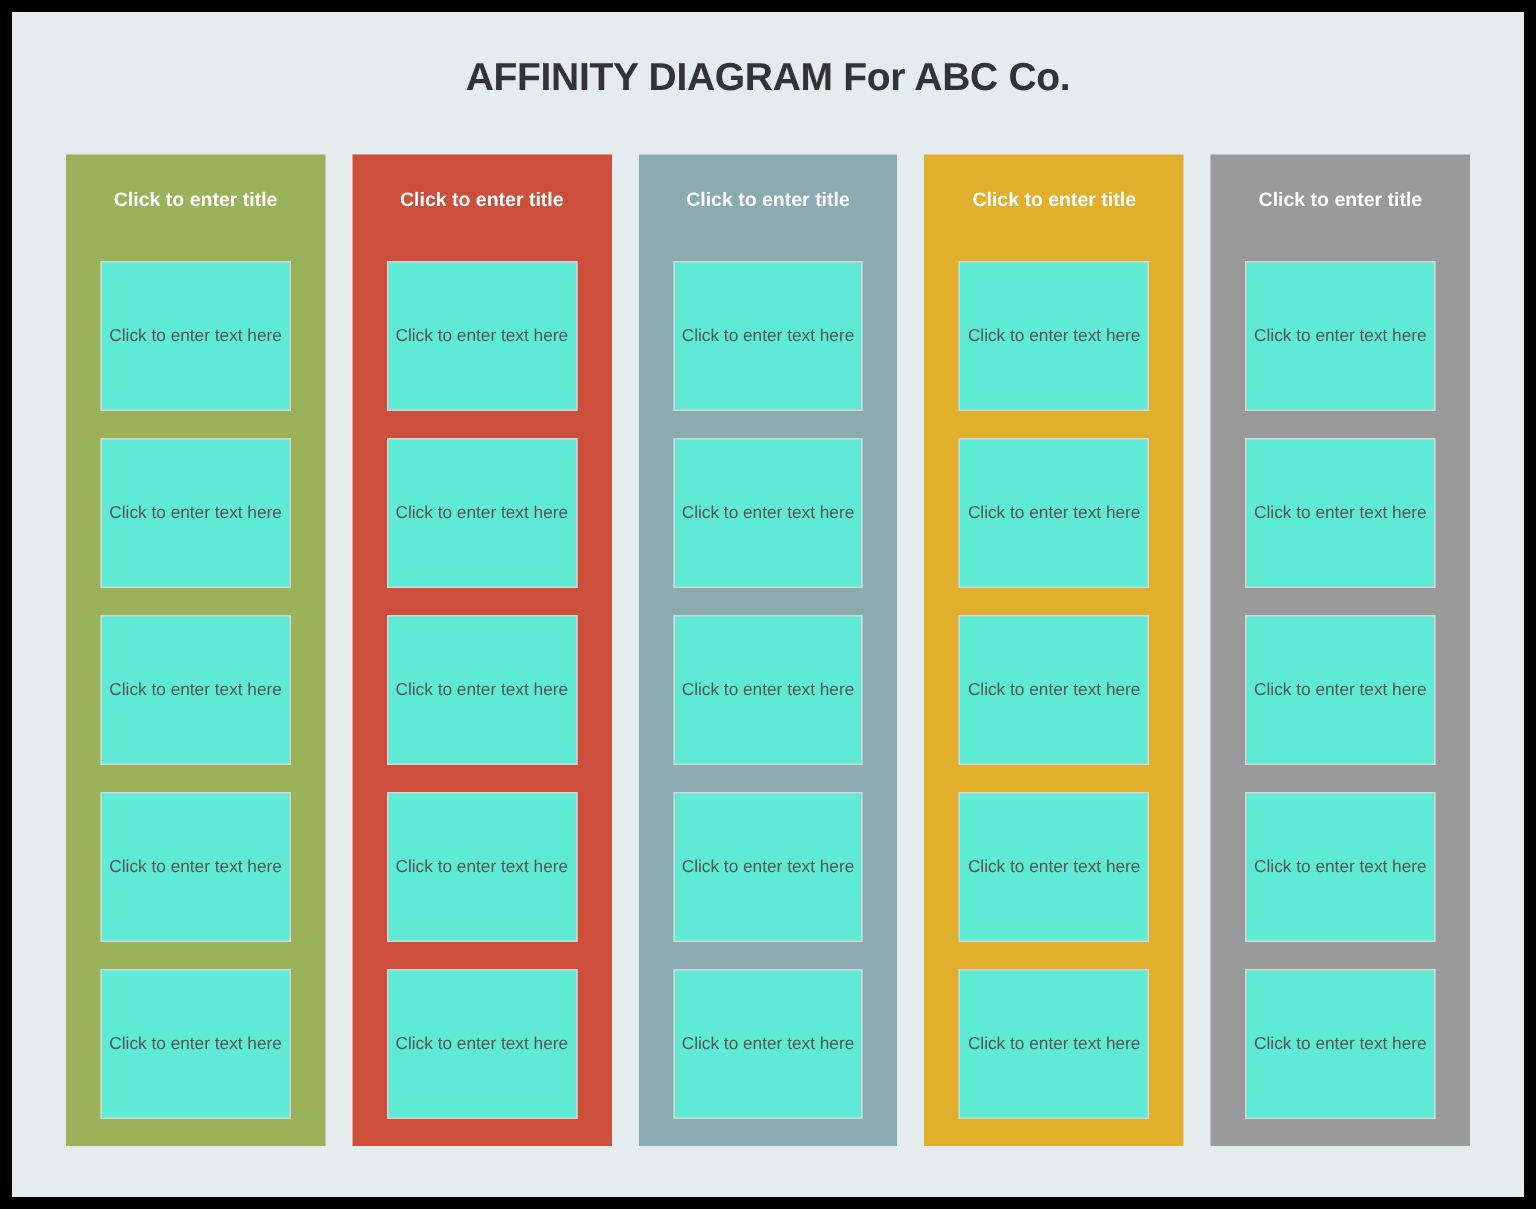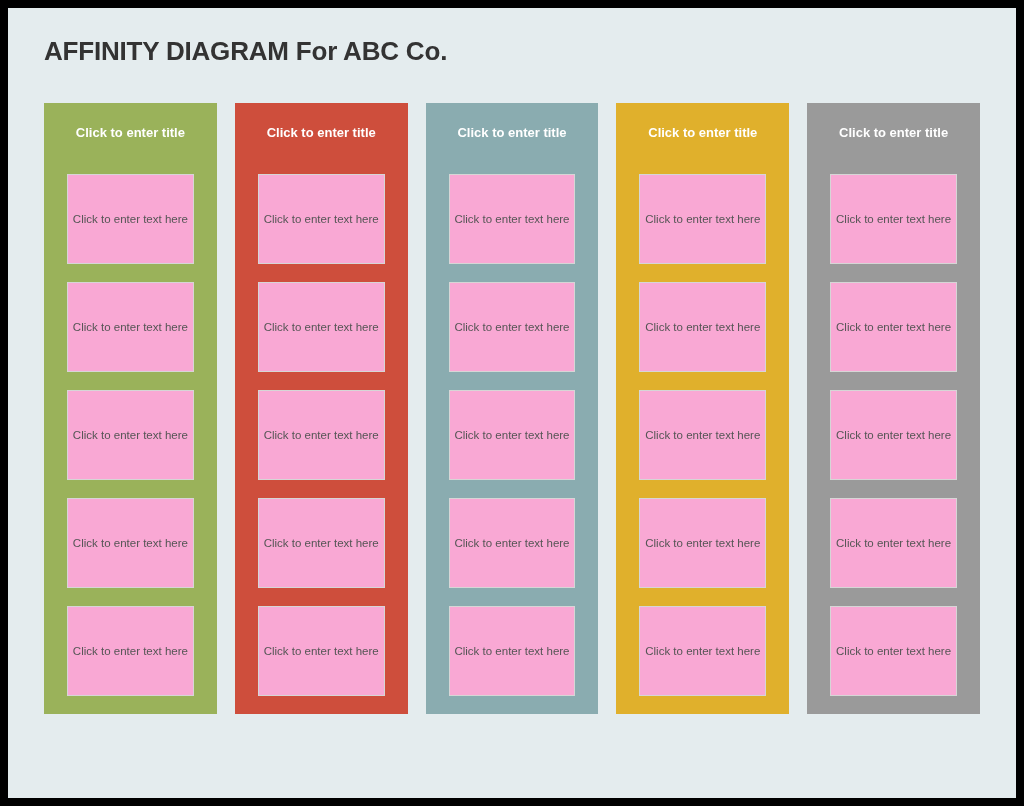--- a/index.html
+++ b/index.html
@@ -12,20 +12,21 @@
       padding: 8px;
     }
     .canvas {
       width: 1008px;
       height: 790px;
       background: #e4ecee;
       padding: 28px 36px 36px;
       overflow: hidden;
     }
     .title {
+      text-align: center;
       font-size: 26px;
       font-weight: 700;
       color: #333;
       margin-bottom: 36px;
       letter-spacing: -0.2px;
     }
     .columns {
       display: flex;
       gap: 18px;
     }
@@ -42,22 +43,22 @@
       text-align: center;
       margin-bottom: 30px;
       padding: 4px 0;
     }
     .cards {
       display: flex;
       flex-direction: column;
       gap: 18px;
     }
     .card {
-      background: #f9a8d4;
-      height: 90px;
+      background: #5eead4;
+      height: 100px;
       border: 1px solid #d6d6d6;
       display: flex;
       align-items: center;
       justify-content: center;
       font-size: 11.5px;
       color: #555;
       cursor: pointer;
     }
   </style>
 </head>

